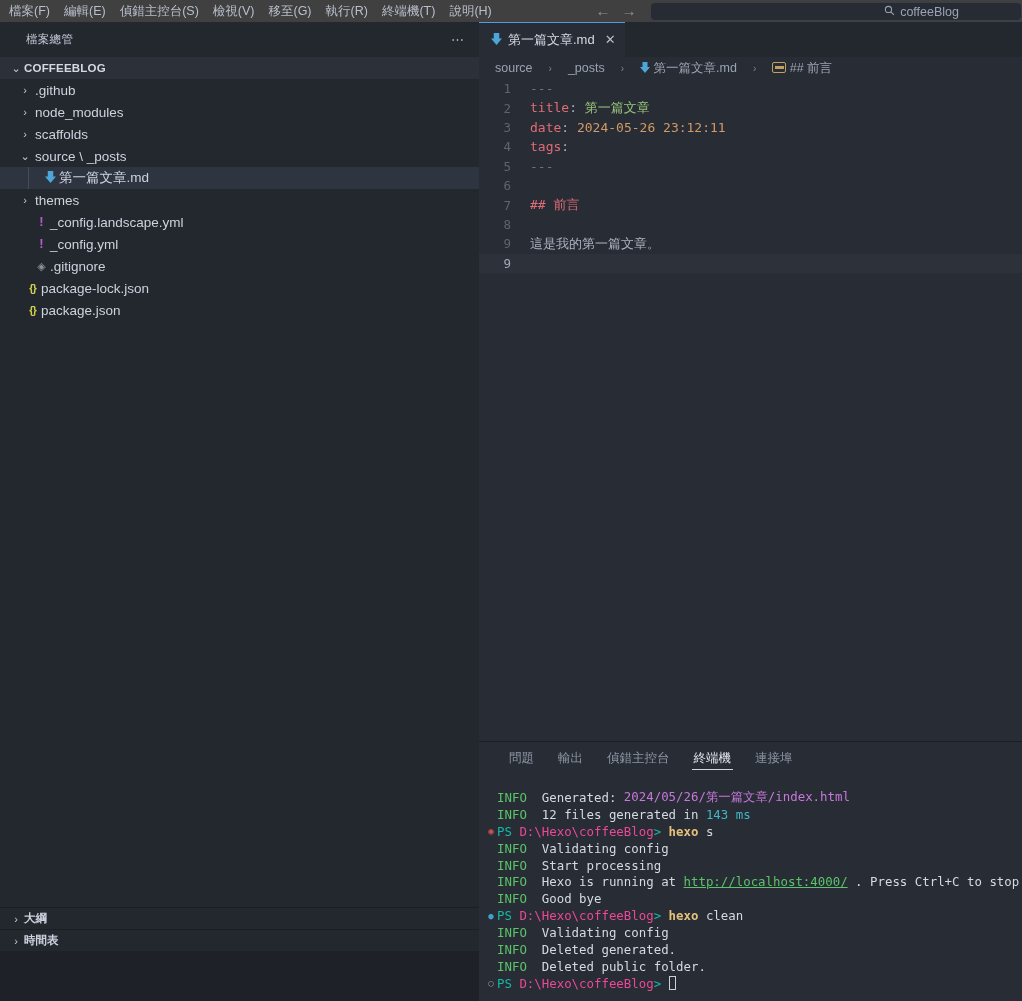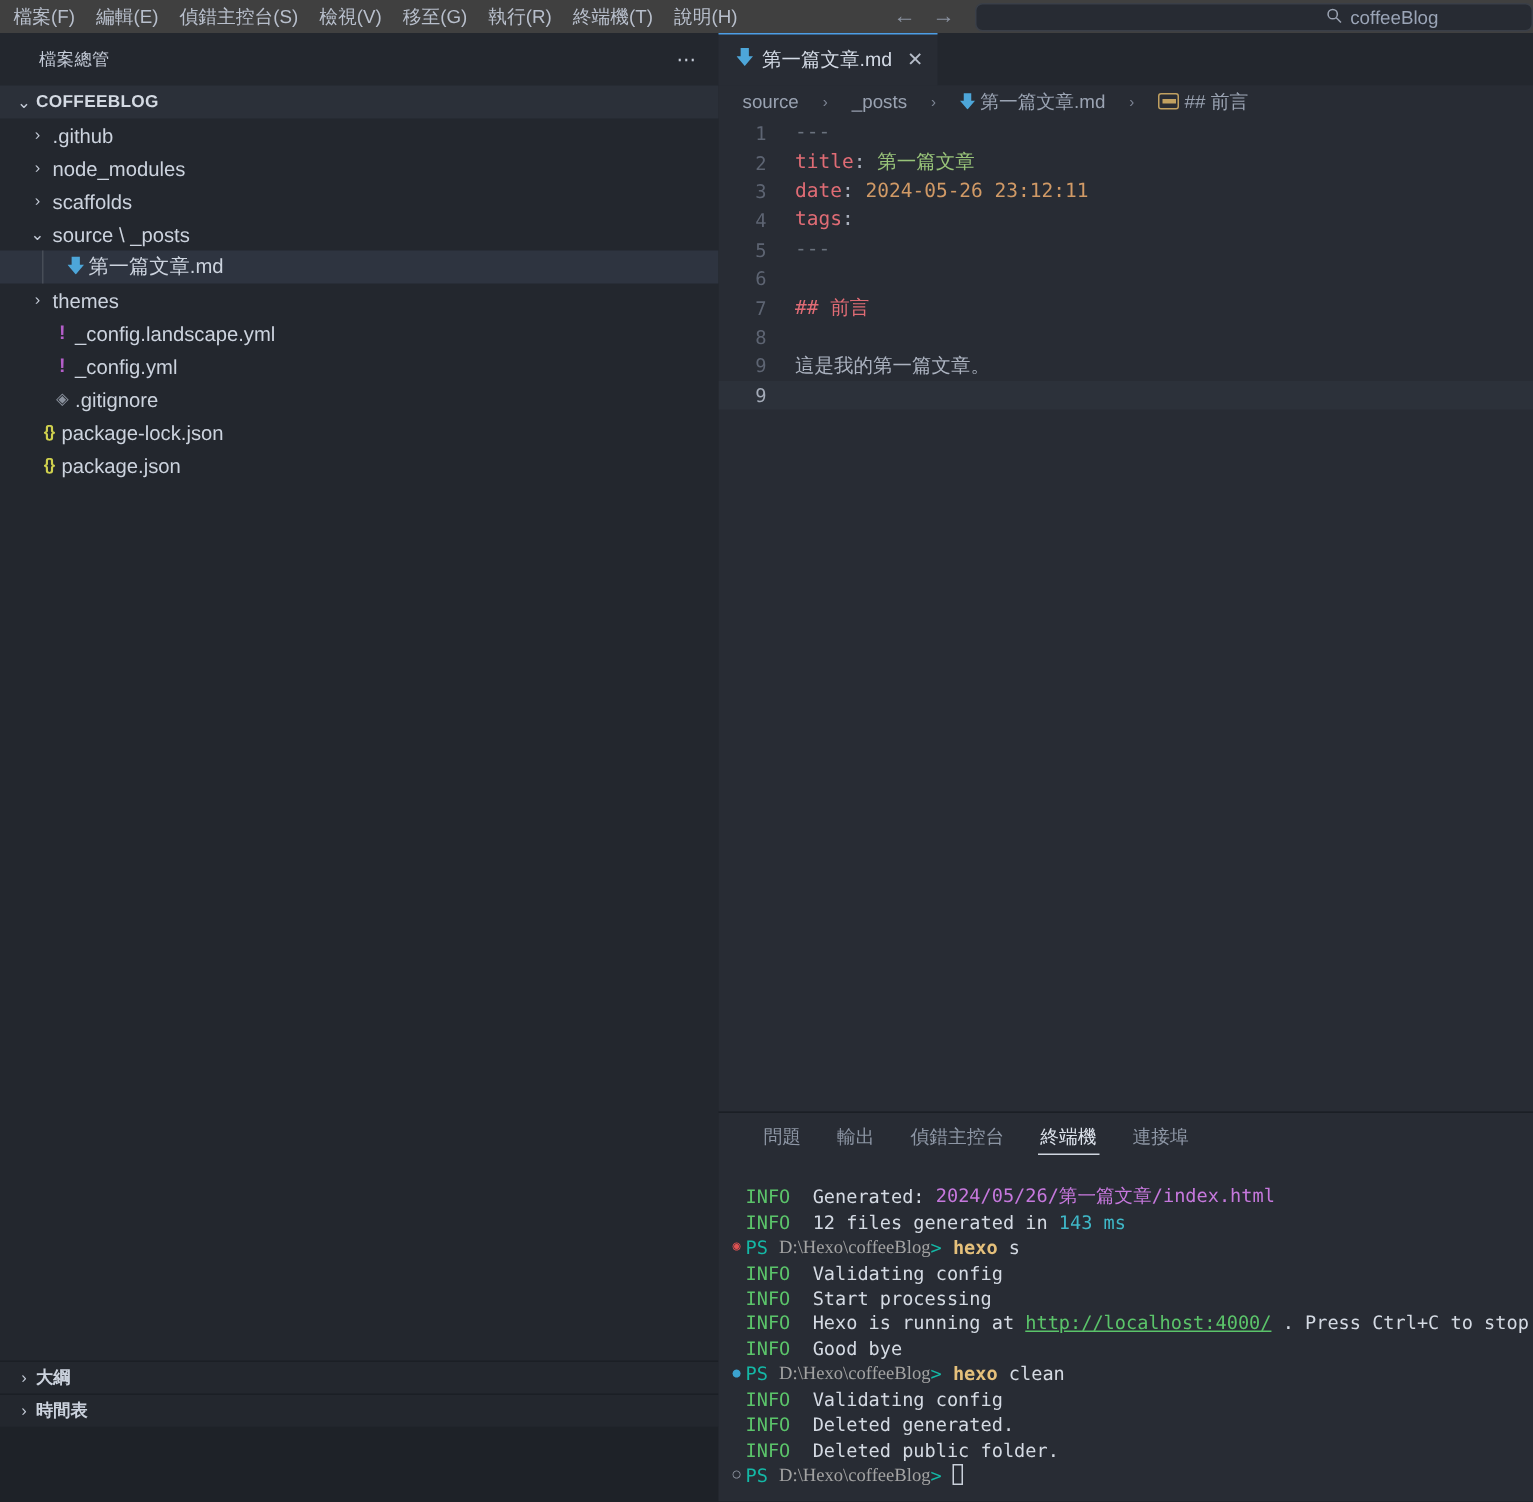--- a/index.html
+++ b/index.html
@@ -172,21 +172,21 @@
   .tline { height: 16.9px; display: flex; align-items: center; white-space: pre; }
   .tmark { width: 12px; flex: none; text-align: center; font-size: 9px; line-height: 10px; }
   .m-err { color: #e05252; }
   .m-ok { color: #3ba3d0; }
   .m-idle { color: #8a919d; }
   .t-info { color: #5bc46a; }
   .t-white { color: #d4dae3; }
   .t-path { color: #c678dd; }
   .t-cyan { color: #3fb8c8; }
   .t-ps { color: #14b8a6; }
-  .t-drive { color: #a3a3a3; font-family: Liberation Serif, serif; }
+  .t-drive { color: #ec4899; }
   .t-cmd { color: #e5c07b; font-weight: bold; }
   .t-link { color: #5bc46a; text-decoration: underline; }
   .cursor-blk {
     display: inline-block; width: 7px; height: 14px;
     border: 1px solid #c9d0da; vertical-align: -3px;
   }
 
   
   #statusbar {
     position: absolute; left: 0; bottom: 0; width: 1022px; height: 0px;

